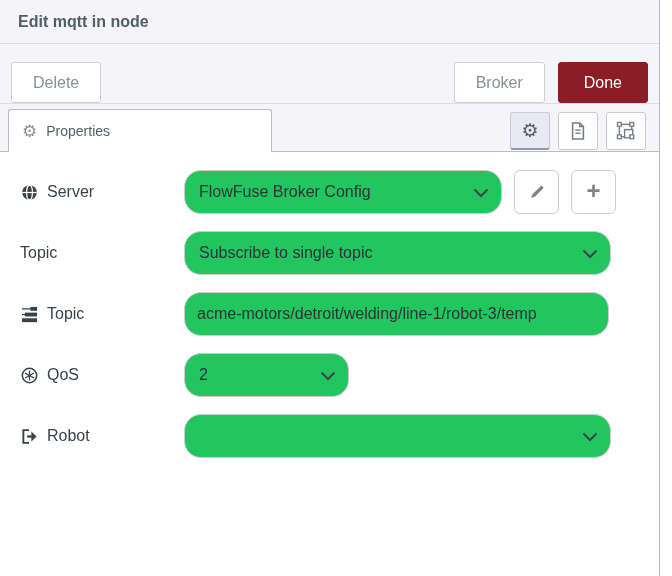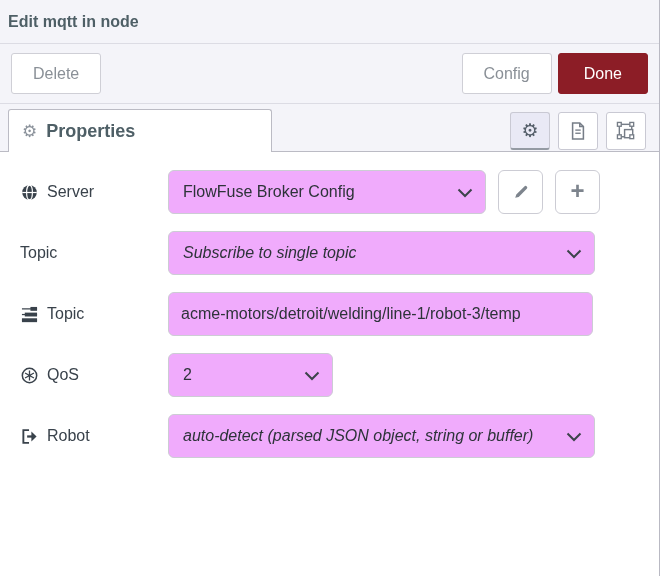--- a/index.html
+++ b/index.html
@@ -10,86 +10,86 @@
     -webkit-font-smoothing:antialiased;
     position:relative; overflow:hidden;
   }
   .dialog {
     position:absolute; left:0; top:0; width:660px; height:576px;
     background:#ffffff; border-right:1px solid #b9b9c3;
   }
   
   .dlg-header {
     height:44px; background:#f4f4f9; border-bottom:1px solid #dcdce4;
-    display:flex; align-items:center; padding-left:8px;
+    display:flex; align-items:center; padding-left:18px;
   }
   .dlg-title { font-size:16px; font-weight:bold; color:#4e5f66; }
   
   .dlg-toolbar {
     height:60px; background:#f4f4f9; border-bottom:1px solid #dcdce4;
-    display:flex; align-items:center; padding:0 11px;
+    display:flex; align-items:flex-end; padding:0 11px;
   }
   .btn {
     height:41px; border-radius:3px; font-size:16px;
     font-family:"Liberation Sans", sans-serif;
     display:inline-flex; align-items:center; justify-content:center;
     cursor:pointer;
   }
   .btn-plain {
     background:#ffffff; border:1px solid #cfcfd6; color:#8a9097; padding:0 21px;
   }
   .toolbar-spacer { flex:1; }
   .btn-done {
     background:#8c1d26; border:1px solid #8c1d26; color:#ffffff;
-    padding:0 25px; margin-left:6px; font-weight:500;
+    padding:0 25px; margin-left:13px; font-weight:500;
   }
   
   .tabbar {
     height:48px; background:#f4f4f9; border-bottom:1px solid #bbbbc4;
     position:relative;
   }
   .tab-active {
     position:absolute; left:8px; top:5px; bottom:-1px; width:264px;
     background:#ffffff; border:1px solid #bbbbc4; border-bottom:none;
     border-radius:3px 3px 0 0; display:flex; align-items:center;
     padding-left:13px; z-index:2; cursor:pointer;
   }
   .gear-glyph { font-family:"DejaVu Sans", sans-serif; }
   .tab-gear { font-size:17px; color:#8b929b; margin-right:9px; line-height:1; }
-  .tab-label { font-size:18px; font-weight:bold; color:#4e5f66; }
+  .tab-label { font-size:14px; font-weight:normal; color:#4e5f66; }
   .tab-buttons { position:absolute; right:13px; top:8px; display:flex; gap:8px; }
   .icon-btn {
     width:40px; height:38px; background:#ffffff; border:1px solid #c9c9d3;
     border-radius:3px; display:flex; align-items:center; justify-content:center;
     color:#767d87; cursor:pointer;
   }
   .icon-btn.active {
     background:#e9e9f5; color:#545e69; border-bottom:2px solid #949aa3;
   }
   .icon-btn .gear-glyph { font-size:19px; line-height:1; }
   
   .content { padding:18px 0 0 20px; background:#ffffff; }
   .form-row { display:flex; align-items:center; margin-bottom:17px; height:44px; }
   .form-label {
     width:148px; display:flex; align-items:center; gap:9px;
     font-size:16px; color:#39424b; flex:none;
   }
   .lbl-icon { display:flex; align-items:center; width:18px; justify-content:center; flex:none; }
   .field, .sel {
-    height:44px; border:1px solid #ccccd4; border-radius:6px; background:#f0abfc;
-    font-size:16px; color:#2d3339;
+    height:44px; border:1px solid #ccccd4; border-radius:17px; background:#22c55e;
+    font-size:16px; color:#2d3339;margin-left:16px;
   }
   .sel { display:flex; align-items:center; padding:0 34px 0 14px; position:relative; cursor:pointer; }
   .sel-value { white-space:nowrap; overflow:hidden; }
   .chev { position:absolute; right:12px; top:17px; }
   input.field {
     padding:4px 12px; font-family:"Liberation Sans", sans-serif; outline:none;
   }
   .w-server { width:318px; }
-  .w-wide   { width:427px;font-style:italic; }
+  .w-wide   { width:427px; }
   .w-qos    { width:165px; }
   .w-text   { width:425px; }
   .sq-btn {
     width:45px; height:44px; margin-left:12px; border:1px solid #ccccd4;
     border-radius:6px; background:#ffffff; display:flex; align-items:center;
     justify-content:center; color:#7d848d; cursor:pointer; flex:none;
   }
   .plus-glyph { font-size:24px; font-weight:bold; color:#7d848d; line-height:1; margin-top:-2px; }
 </style>
 </head>
@@ -97,21 +97,21 @@
 
 <div class="dialog">
 
   <div class="dlg-header">
     <span class="dlg-title">Edit mqtt in node</span>
   </div>
 
   <div class="dlg-toolbar">
     <button class="btn btn-plain">Delete</button>
     <div class="toolbar-spacer"></div>
-    <button class="btn btn-plain">Config</button>
+    <button class="btn btn-plain">Broker</button>
     <button class="btn btn-done">Done</button>
   </div>
 
   <div class="tabbar">
     <div class="tab-active">
       <span class="tab-gear gear-glyph">⚙</span>
       <span class="tab-label">Properties</span>
     </div>
     <div class="tab-buttons">
       <div class="icon-btn active">
@@ -219,21 +219,20 @@
         <span class="lbl-icon">
           <svg width="17" height="17" viewBox="0 0 18 18">
             <path d="M8.5 2.2 H2.5 V15.8 H8.5" fill="none" stroke="#39424b" stroke-width="2"></path>
             <line x1="6.5" y1="9" x2="12" y2="9" stroke="#39424b" stroke-width="2.4"></line>
             <path d="M11 3.8 L16.5 9 L11 14.2 Z" fill="#39424b"></path>
           </svg>
         </span>
         <span>Robot</span>
       </div>
       <div class="sel w-wide">
-        <span class="sel-value">auto-detect (parsed JSON object, string or buffer)</span>
         <svg class="chev" width="16" height="10" viewBox="0 0 16 10">
           <polyline points="1.5,1.5 8,8 14.5,1.5" fill="none" stroke="#3c434a" stroke-width="2"></polyline>
         </svg>
       </div>
     </div>
 
 
   </div>
 </div>
 

